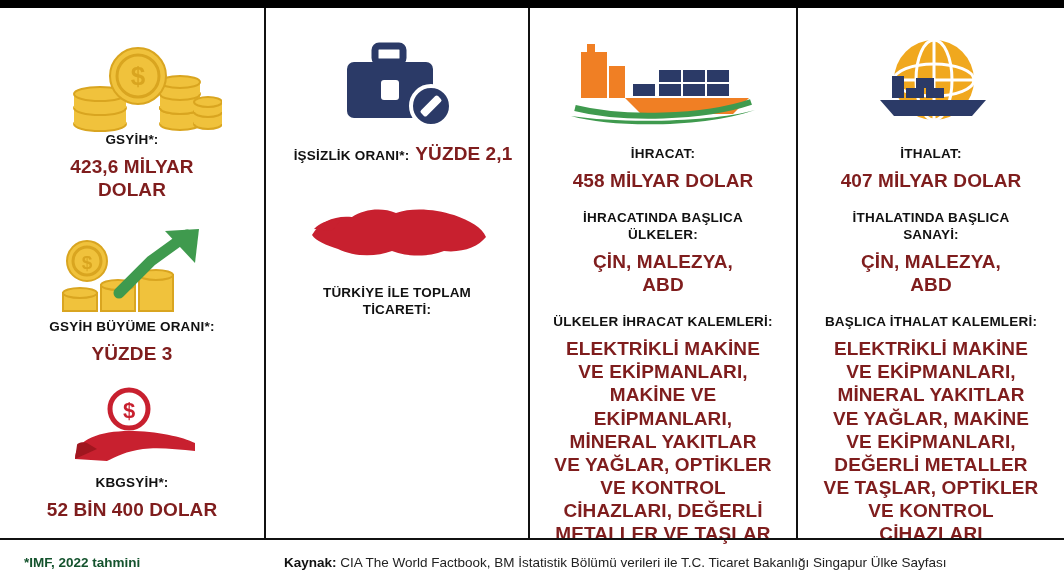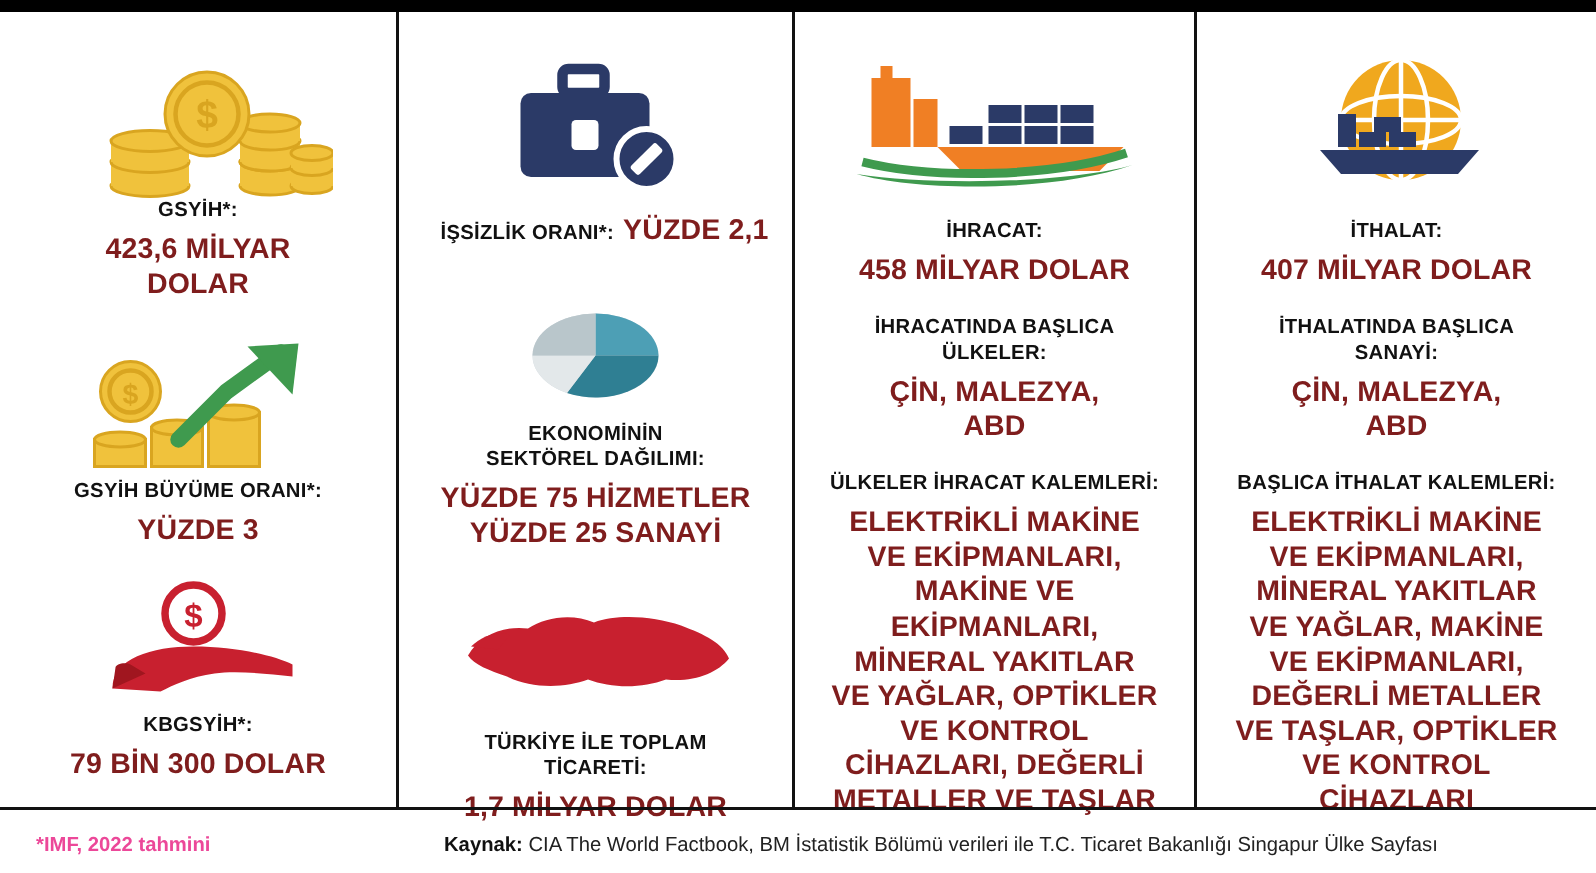--- a/index.html
+++ b/index.html
@@ -41,26 +41,26 @@
     letter-spacing:.1px;
   }
   .inline-row{display:flex;align-items:baseline;justify-content:center;gap:6px;flex-wrap:wrap;padding-left:12px;}
 
   .footer{
     position:absolute;left:0;top:538px;width:1064px;height:44px;
     border-top:2px solid #111;
     display:flex;align-items:center;
   }
   .footer .imf{
-    position:absolute;left:24px;font-size:13.5px;font-weight:600;color:#ec4899;
+    position:absolute;left:24px;font-size:13.5px;font-weight:600;color:#14532d;
   }
   .footer .src{
     position:absolute;left:284px;font-size:13.5px;color:#222;white-space:nowrap;
   }
-  .footer .src b{font-weight:800;color:#111;margin-left:12px;}
+  .footer .src b{font-weight:800;color:#111;}
 
   
   .mt6{margin-top:6px;} .mt10{margin-top:10px;} .mt14{}
   .mt18{margin-top:18px;} .mt22{margin-top:22px;} .mt26{margin-top:26px;}
 </style>
 </head>
 <body>
 
 <div class="topbar"></div>
 
@@ -126,21 +126,21 @@
     <div class="block mt22">
       <div class="art">
         <svg width="150" height="78" viewBox="0 0 150 78">
           <circle cx="72" cy="22" r="19" fill="none" stroke="#c8202f" stroke-width="5"></circle>
           <text x="72" y="31" font-size="22" font-weight="bold" fill="#c8202f" text-anchor="middle" font-family="Liberation Sans, sans-serif">$</text>
           <path d="M18 72 C18 52 44 44 72 44 C100 44 126 50 138 56 L138 64 C120 62 100 60 86 62 C70 64 58 70 50 74 Z" fill="#c8202f"></path>
           <path d="M18 72 L20 58 C20 56 26 54 30 56 L40 62 Z" fill="#a0161f"></path>
         </svg>
       </div>
       <div class="lbl mt10">KBGSYİH*:</div>
-      <div class="val mt6" style="white-space:pre-line">79 BİN 300 DOLAR</div>
+      <div class="val mt6" style="white-space:pre-line">52 BİN 400 DOLAR</div>
     </div>
   </div>
 
   <div class="col c2">
 
     <div class="block">
       <div class="art">
         <svg width="140" height="96" viewBox="0 0 140 96">
           <rect x="48" y="10" width="28" height="16" rx="4" fill="none" stroke="#2b3a67" stroke-width="7"></rect>
           <rect x="20" y="26" width="86" height="56" rx="7" fill="#2b3a67"></rect>
@@ -148,46 +148,30 @@
           <circle cx="104" cy="70" r="20" fill="#2b3a67" stroke="#ffffff" stroke-width="4"></circle>
           <rect x="92" y="66" width="24" height="8" rx="2" fill="#ffffff" transform="rotate(-45 104 70)"></rect>
         </svg>
       </div>
       <div class="inline-row mt10">
         <span class="lbl">İŞSİZLİK ORANI*:</span>
         <span class="val">YÜZDE 2,1</span>
       </div>
     </div>
 
-    <div class="block mt22">
-      <div class="art">
-        <svg width="110" height="84" viewBox="0 0 110 84">
-          <ellipse cx="55" cy="50" rx="42" ry="28" fill="#cfd8dc"></ellipse>
-          <path d="M55 50 L55 22 A42 28 0 0 1 97 50 Z" fill="#4d9fb5"></path>
-          <path d="M55 50 L97 50 A42 28 0 0 1 36 75 Z" fill="#2f7f93"></path>
-          <path d="M13 50 A42 28 0 0 0 36 75 L55 50 Z" fill="#e3e8ea"></path>
-          <path d="M13 50 A42 28 0 0 1 55 22 L55 50 Z" fill="#b9c6cb"></path>
-        </svg>
-      </div>
-      <div class="lbl mt10" style="white-space:pre-line">EKONOMİNİN
-SEKTÖREL DAĞILIMI:</div>
-      <div class="val mt6" style="white-space:pre-line">YÜZDE 75 HİZMETLER
-YÜZDE 25 SANAYİ</div>
-    </div>
 
     <div class="block mt26">
       <div class="art">
         <svg width="190" height="84" viewBox="0 0 190 84">
           <path d="M10 44 C18 30 34 24 50 26 C62 18 80 16 94 22 C110 16 134 18 152 24 C168 30 180 36 184 46 C176 56 160 62 142 60 C126 66 106 66 90 60 C74 66 52 66 36 58 C24 54 14 50 10 44 Z" fill="#c8202f"></path>
           <path d="M12 38 C20 30 30 28 38 30 L30 40 Z" fill="#c8202f"></path>
         </svg>
       </div>
       <div class="lbl mt10" style="white-space:pre-line">TÜRKİYE İLE TOPLAM
 TİCARETİ:</div>
-      <div class="val mt6" style="white-space:pre-line">1,7 MİLYAR DOLAR</div>
     </div>
   </div>
 
   <div class="col c3">
     <div class="art">
       <svg width="200" height="92" viewBox="0 0 200 92">
         <rect x="18" y="16" width="26" height="46" fill="#f07f24"></rect>
         <rect x="24" y="8" width="8" height="10" fill="#f07f24"></rect>
         <rect x="46" y="30" width="16" height="32" fill="#f07f24"></rect>
         <g fill="#2b3a67">

